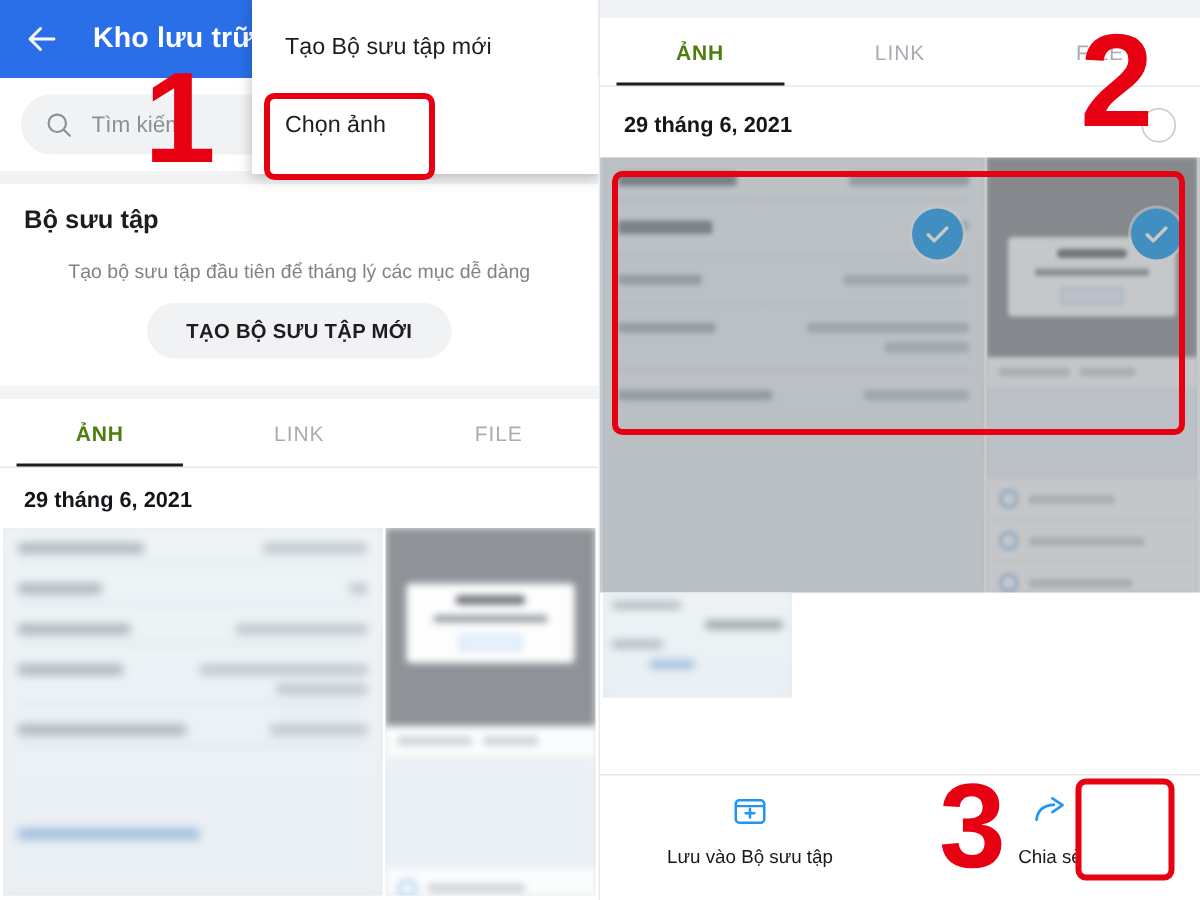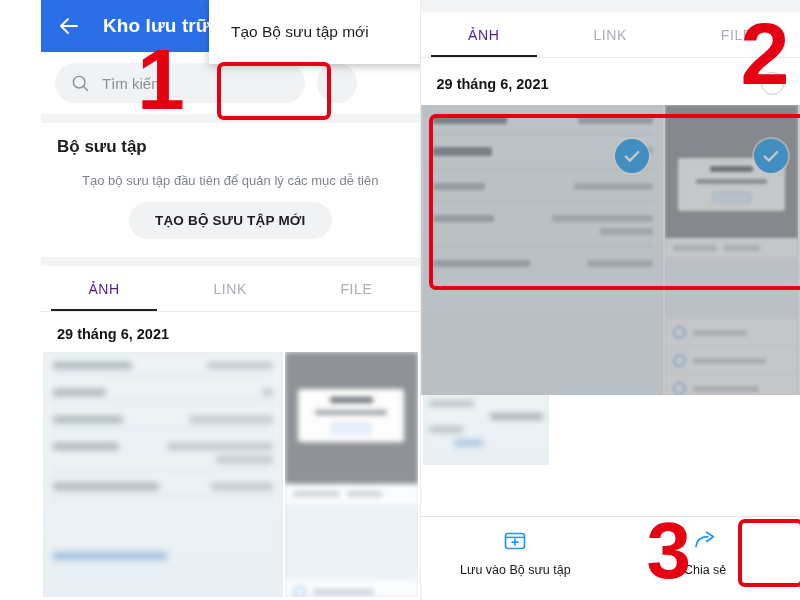--- a/index.html
+++ b/index.html
@@ -17,21 +17,21 @@
     display: flex;
   }
 
   
   .panel {
     position: relative;
     width: 400px; height: 600px;
     overflow: hidden;
     background: #fff;
   }
-  .panel.left  { border-right: 1px solid #e9e9e9; margin-left: 41px; }
+  .panel.left  { border-right: 1px solid #e9e9e9; }
 
   
   .appbar {
     position: relative;
     height: 52px;
     background: #2b6fe8;
     display: flex;
     align-items: center;
     padding-left: 16px;
     gap: 22px;
@@ -126,21 +126,21 @@
   .tab {
     flex: 1 1 0;
     display: flex;
     align-items: center;
     justify-content: center;
     font-size: 14px;
     letter-spacing: .6px;
     color: #a9adb3;
     position: relative;
   }
-  .tab.active { color: #4c1d95; font-weight: normal; }
+  .tab.active { color: #4d7c0f; font-weight: bold; }
   .tab.active::after {
     content: "";
     position: absolute;
     left: 8%; right: 8%; bottom: 0;
     height: 2px;
     background: #1d1d1f;
   }
 
   
   .datelabel {
@@ -319,21 +319,21 @@
         </span>
         <span class="ph">Tìm kiếm</span>
       </div>
       <div class="filterchip"></div>
     </div>
 
     <div class="strip"></div>
 
     <div class="collection">
       <div class="hdr">Bộ sưu tập</div>
-      <div class="sub">Tạo bộ sưu tập đầu tiên để quản lý các mục dễ tiên</div>
+      <div class="sub">Tạo bộ sưu tập đầu tiên để tháng lý các mục dễ dàng</div>
       <button class="cta">TẠO BỘ SƯU TẬP MỚI</button>
     </div>
 
     <div class="strip"></div>
 
     <div class="tabs">
       <div class="tab active">ẢNH</div>
       <div class="tab">LINK</div>
       <div class="tab">FILE</div>
     </div>
@@ -395,20 +395,21 @@
           <div class="listrow">
               <div class="circ"></div>
               <div class="txt" style="max-width:52%"></div>
             </div>
         </div>
       </div>
     </div>
 
     <div class="menu">
       <div class="mi">Tạo Bộ sưu tập mới</div>
+      <div class="mi">Chọn ảnh</div>
     </div>
 
     <div class="ann annbox" style="left:176px; top:62px; width:114px; height:58px;"></div>
     <div class="ann annnum" style="left:96px; top:44px; font-size:86px;">1</div>
   </div>
 
   <div class="panel right">
 
     <div class="rtopstrip"></div>
 

